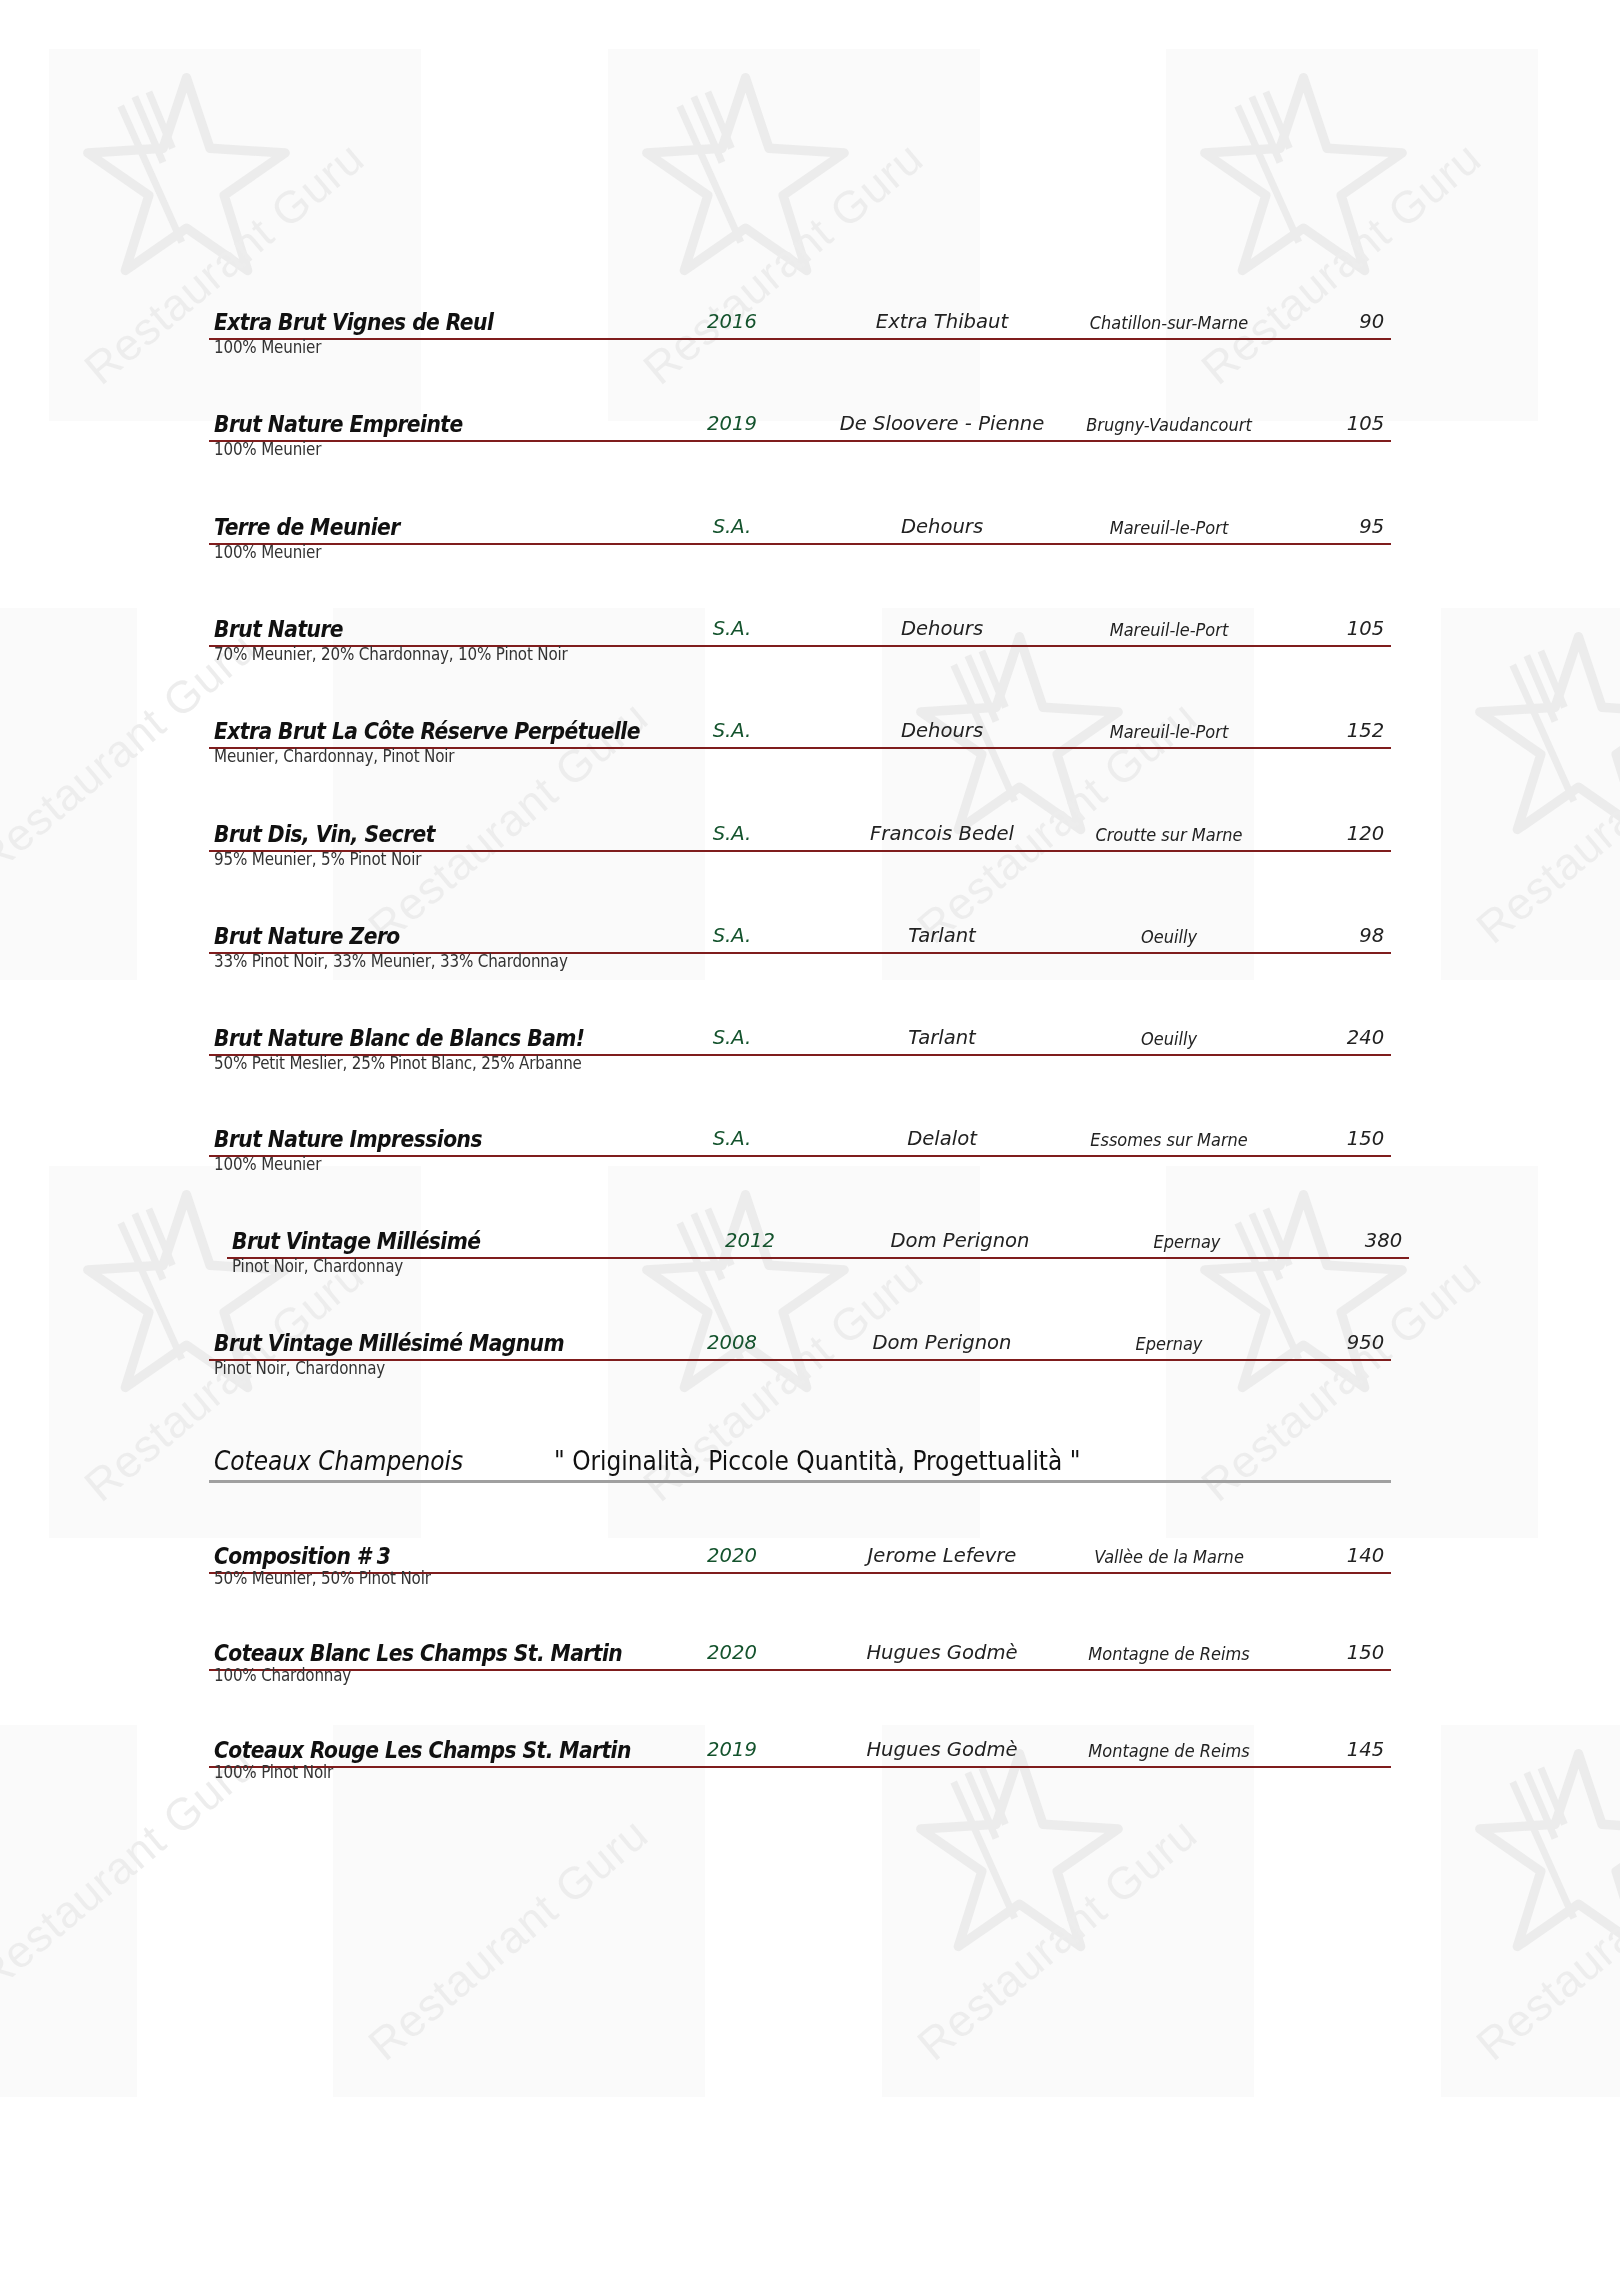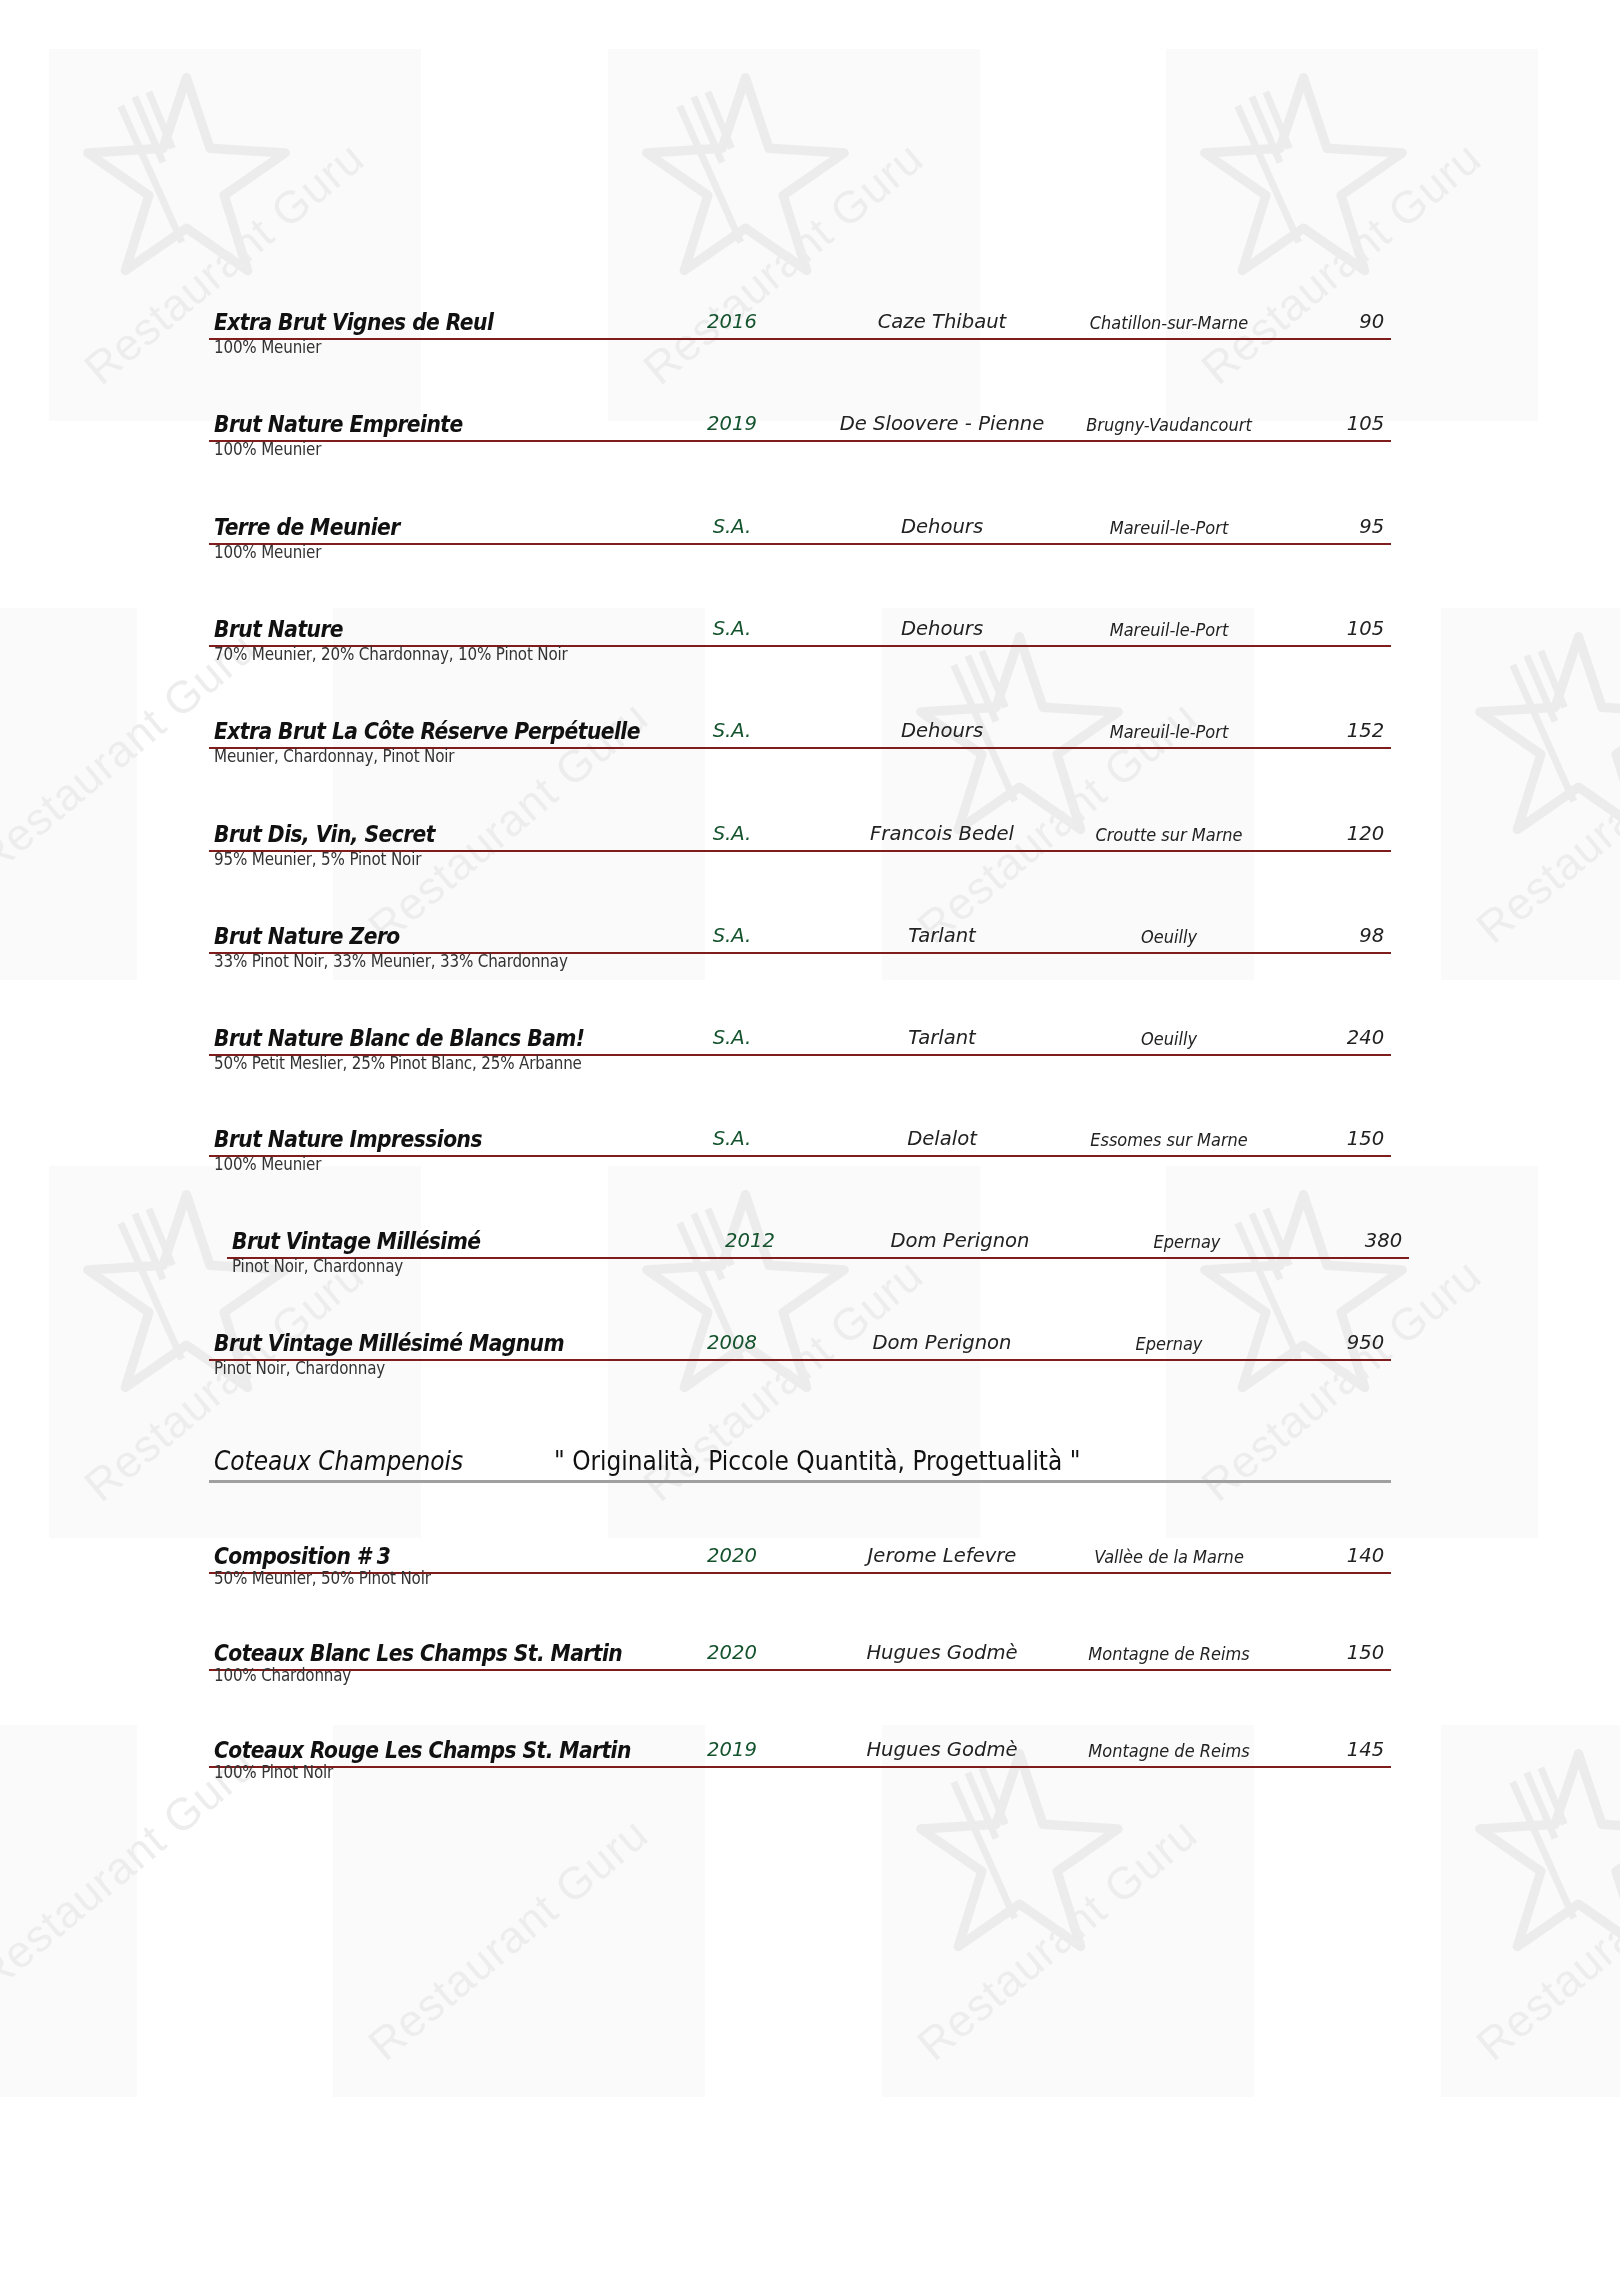--- a/index.html
+++ b/index.html
@@ -116,21 +116,21 @@
       </svg>
     <div class="wm-text" style="left:59px;top:294px;">Restaurant Guru</div>
   </div>
 </div>
 
 <div>
   <div class="row" style="top:295px;">
     <div class="main">
       <span class="name">Extra Brut Vignes de Reul</span>
       <span class="year">2016</span>
-      <span class="producer">Caze Thibaut</span>
+      <span class="producer">Extra Thibaut</span>
       <span class="region">Chatillon-sur-Marne</span>
       <span class="price">90</span>
     </div>
     <span class="grapes">100% Meunier</span>
   </div>
   <div class="row" style="top:397px;">
     <div class="main">
       <span class="name">Brut Nature Empreinte</span>
       <span class="year">2019</span>
       <span class="producer">De Sloovere - Pienne</span>

